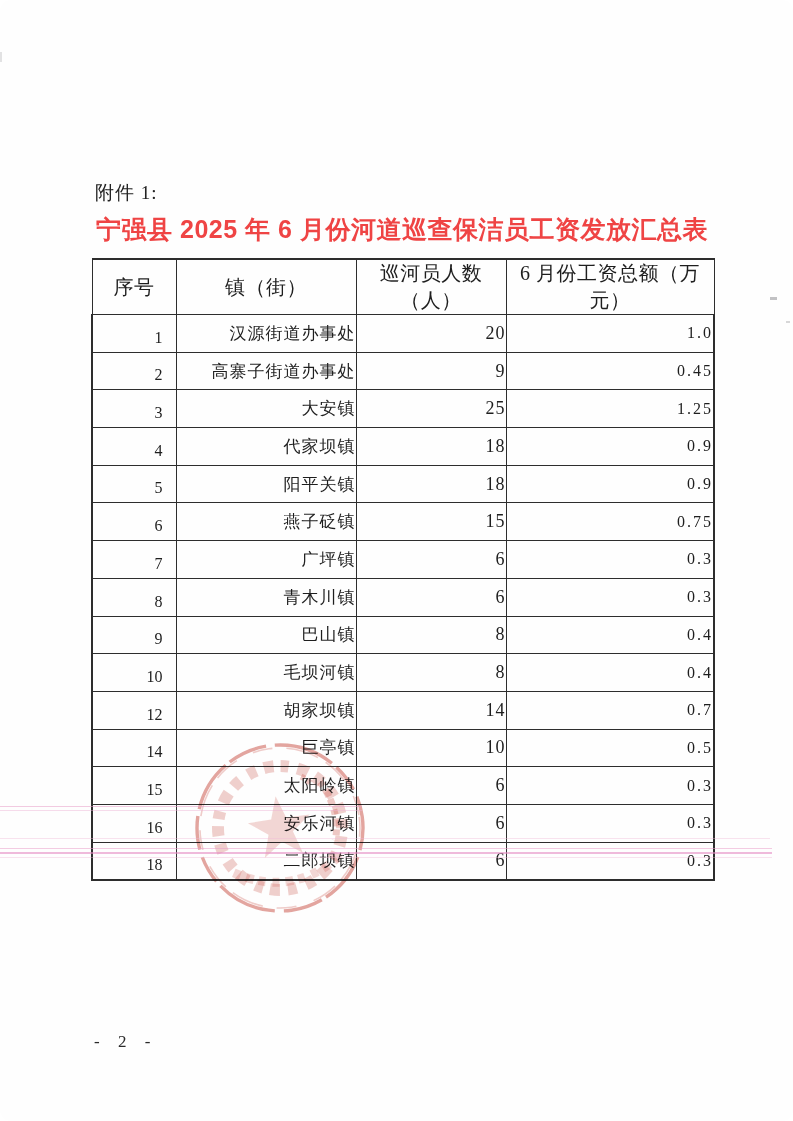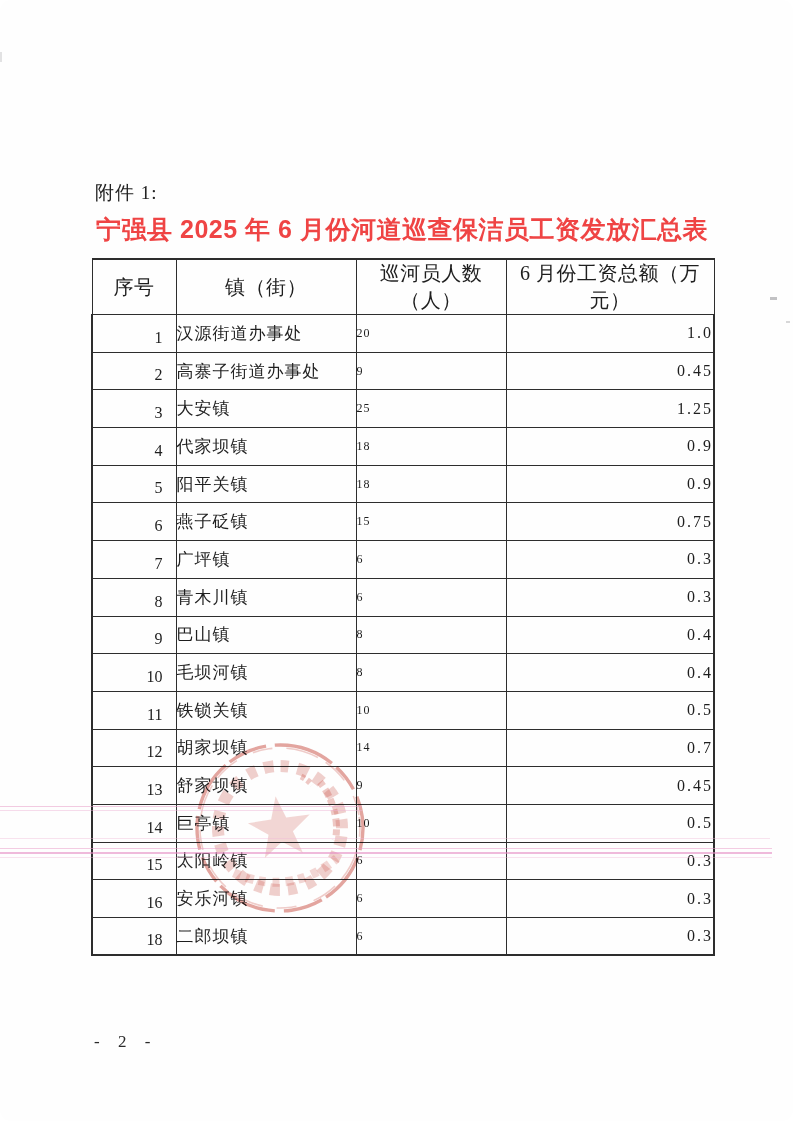--- a/index.html
+++ b/index.html
@@ -46,25 +46,25 @@
     font-size: 20px; text-align: center; vertical-align: middle;
     letter-spacing: 0.5px;
   }
   .salary-table tbody tr { height: 37.7px; }
   .salary-table td:nth-child(1) {
     font-size: 16px; text-align: right; vertical-align: bottom;
     padding: 0 13px 5px 0;
     border-left-width: 2.2px;
   }
   .salary-table td:nth-child(2) {
-    font-size: 17px; text-align: left; vertical-align: middle;
+    font-size: 17px; text-align: right; vertical-align: middle;
     letter-spacing: 1px;
   }
   .salary-table td:nth-child(3) {
-    font-size: 12px; text-align: left; vertical-align: middle;
+    font-size: 18px; text-align: right; vertical-align: middle;
     letter-spacing: 1px;
   }
   .salary-table td:nth-child(4) {
     font-size: 16px; text-align: right; vertical-align: middle;
     letter-spacing: 2px;
     border-right-width: 2.2px;
   }
   .salary-table tbody tr:last-child td { border-bottom-width: 2.2px; }
   .page-number {
     position: absolute; left: 94px; top: 1032px;
@@ -172,36 +172,24 @@
           <td>8</td>
           <td>0.4</td>
         </tr>
         <tr>
           <td>10</td>
           <td>毛坝河镇</td>
           <td>8</td>
           <td>0.4</td>
         </tr>
         <tr>
-          <td>11</td>
-          <td>铁锁关镇</td>
-          <td>10</td>
-          <td>0.5</td>
-        </tr>
-        <tr>
           <td>12</td>
           <td>胡家坝镇</td>
           <td>14</td>
           <td>0.7</td>
-        </tr>
-        <tr>
-          <td>13</td>
-          <td>舒家坝镇</td>
-          <td>9</td>
-          <td>0.45</td>
         </tr>
         <tr>
           <td>14</td>
           <td>巨亭镇</td>
           <td>10</td>
           <td>0.5</td>
         </tr>
         <tr>
           <td>15</td>
           <td>太阳岭镇</td>

